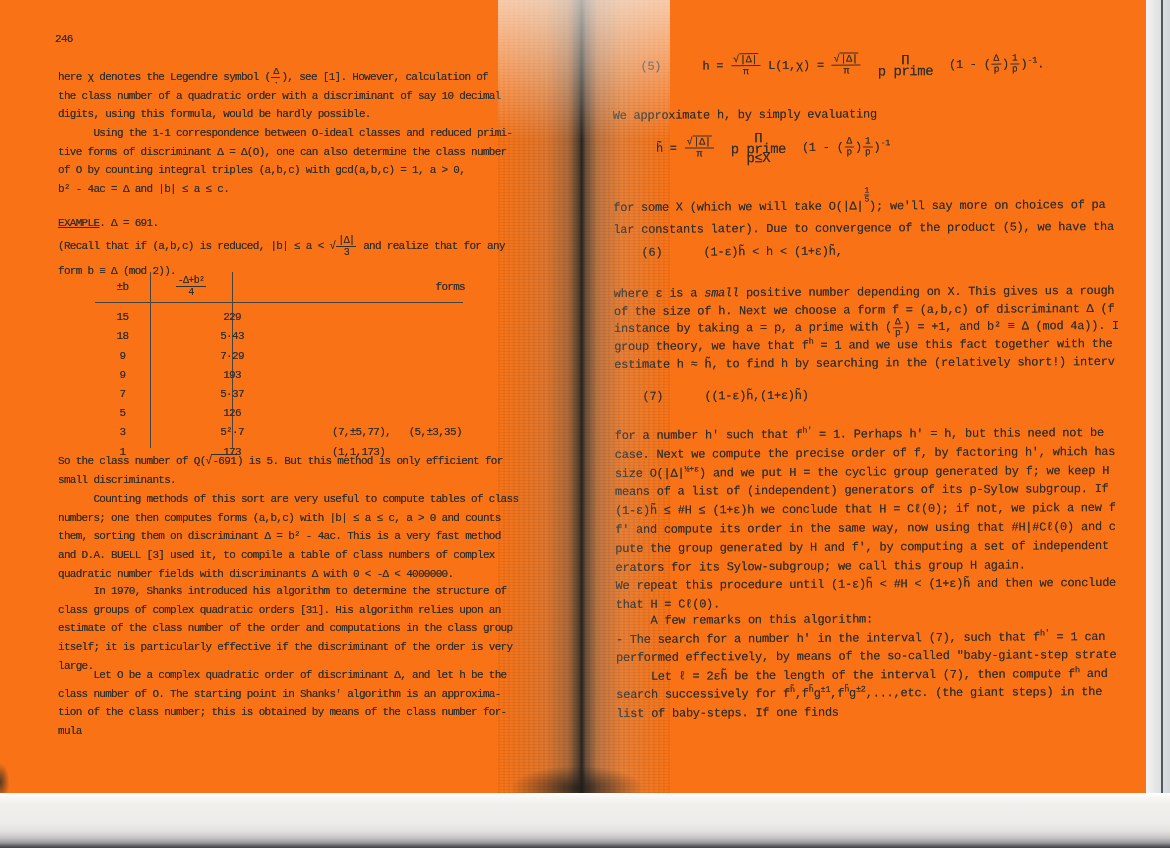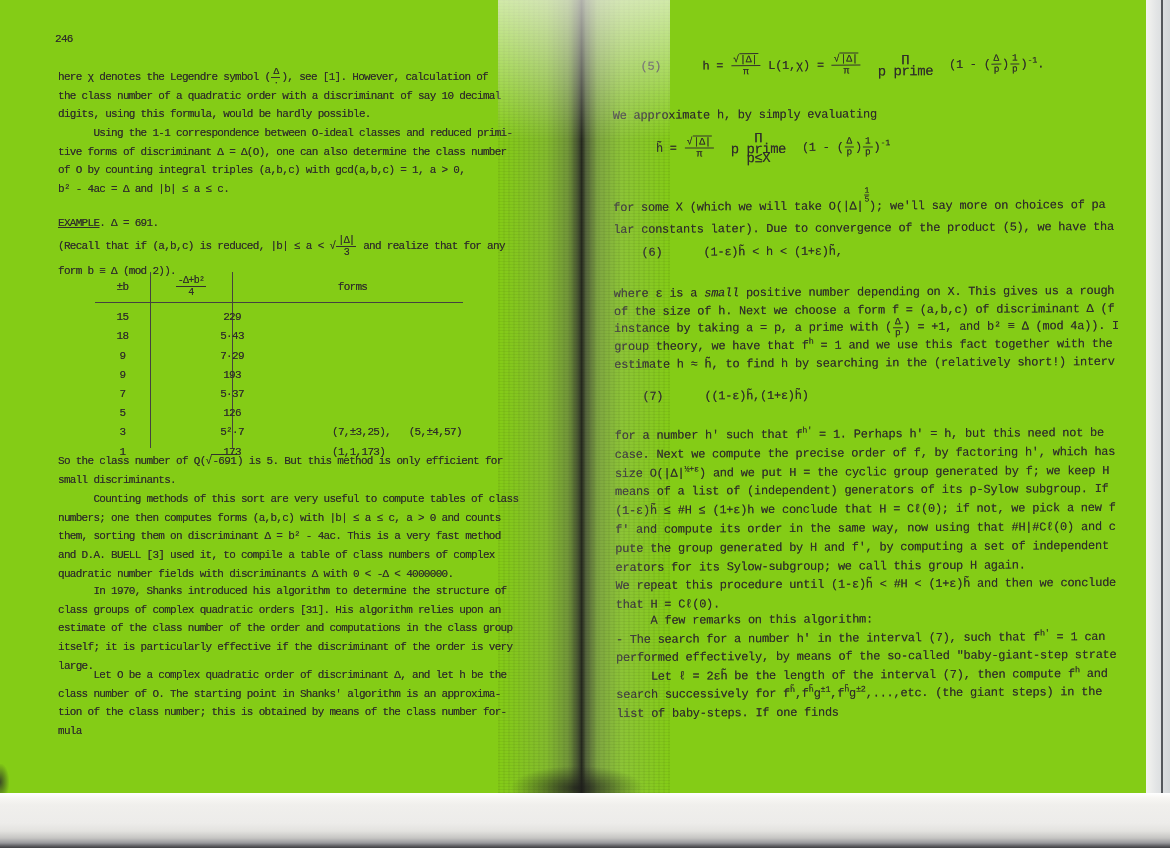--- a/index.html
+++ b/index.html
@@ -1,16 +1,16 @@
 <!DOCTYPE html>
 <html><head>
 <meta charset="utf-8">
 <style>
   html,body{margin:0;padding:0;background:#ffffff;}
-  .scan{position:relative;width:1170px;height:848px;overflow:hidden;background:#84cc16;font-family:"Liberation Mono","DejaVu Sans Mono",monospace;color:#2f2d2a;}
+  .scan{position:relative;width:1170px;height:848px;overflow:hidden;background:#f97316;font-family:"Liberation Mono","DejaVu Sans Mono",monospace;color:#2f2d2a;}
   .abs{position:absolute;}
   .lp{font-size:11px;letter-spacing:-0.7px;line-height:18.7px;white-space:pre;text-shadow:0 0 0.5px rgba(45,43,40,0.65);}
   .rp{font-size:12px;letter-spacing:-0.25px;line-height:18.8px;white-space:pre;text-shadow:0 0 0.5px rgba(45,43,40,0.65);}
   .ul{text-decoration:underline;}
   sup{font-size:8.5px;line-height:0;vertical-align:baseline;position:relative;top:-5px;}
   .fr{display:inline-block;vertical-align:middle;text-align:center;font-size:10px;line-height:11px;margin:-8px 1px;white-space:nowrap;}
   .fr .nu{display:block;border-bottom:1px solid #33312e;padding:0 2px;}
   .fr .de{display:block;}
   .fsm{font-size:9.5px;line-height:10px;}
   .ov{border-top:1px solid #33312e;padding:0 1px;}
@@ -70,30 +70,30 @@
   <div class="abs lp" style="left:58px;top:234px;line-height:25px;">(Recall that if (a,b,c) is reduced, |b| ≤ a &lt; √<span class="fr"><span class="nu">|Δ|</span><span class="de">3</span></span> and realize that for any
 form b ≡ Δ (mod 2)).</div>
 
   <div class="abs" style="left:95px;top:272px;width:370px;height:184px;">
     <div class="vline" style="left:55px;"></div>
     <div class="vline" style="left:137px;"></div>
     <div class="hline"></div>
     <div class="thead lp">
       <span class="c1">±b</span>
       <span class="c2"><span class="fr"><span class="nu">-Δ+b²</span><span class="de">4</span></span></span>
-      <span class="c3" style="text-align:center;padding-left:8px;">forms</span>
+      <span class="c3" style="text-align:right;padding-left:8px;">forms</span>
     </div>
     <div class="tbody">
         <div class="trow lp"><span class="c1">15</span><span class="c2">229</span><span class="c3"></span></div>
         <div class="trow lp"><span class="c1">18</span><span class="c2">5·43</span><span class="c3"></span></div>
         <div class="trow lp"><span class="c1">9</span><span class="c2">7·29</span><span class="c3"></span></div>
         <div class="trow lp"><span class="c1">9</span><span class="c2">193</span><span class="c3"></span></div>
         <div class="trow lp"><span class="c1">7</span><span class="c2">5·37</span><span class="c3"></span></div>
         <div class="trow lp"><span class="c1">5</span><span class="c2">126</span><span class="c3"></span></div>
-        <div class="trow lp"><span class="c1">3</span><span class="c2">5²·7</span><span class="c3">(7,±3,25),   (5,±4,57)</span></div>
+        <div class="trow lp"><span class="c1">3</span><span class="c2">5²·7</span><span class="c3">(7,±5,77),   (5,±3,35)</span></div>
         <div class="trow lp"><span class="c1">1</span><span class="c2">173</span><span class="c3">(1,1,173)</span></div>
       </div>
   </div>
 
   <div class="abs lp" style="left:58px;top:452px;">So the class number of Q(√<span class="ov">-691</span>) is 5. But this method is only efficient for
 small discriminants.</div>
 
   <div class="abs lp" style="left:58px;top:490px;">      Counting methods of this sort are very useful to compute tables of class
 numbers; one then computes forms (a,b,c) with |b| ≤ a ≤ c, a &gt; 0 and counts
 them, sorting them on discriminant Δ = b² - 4ac. This is a very fast method

